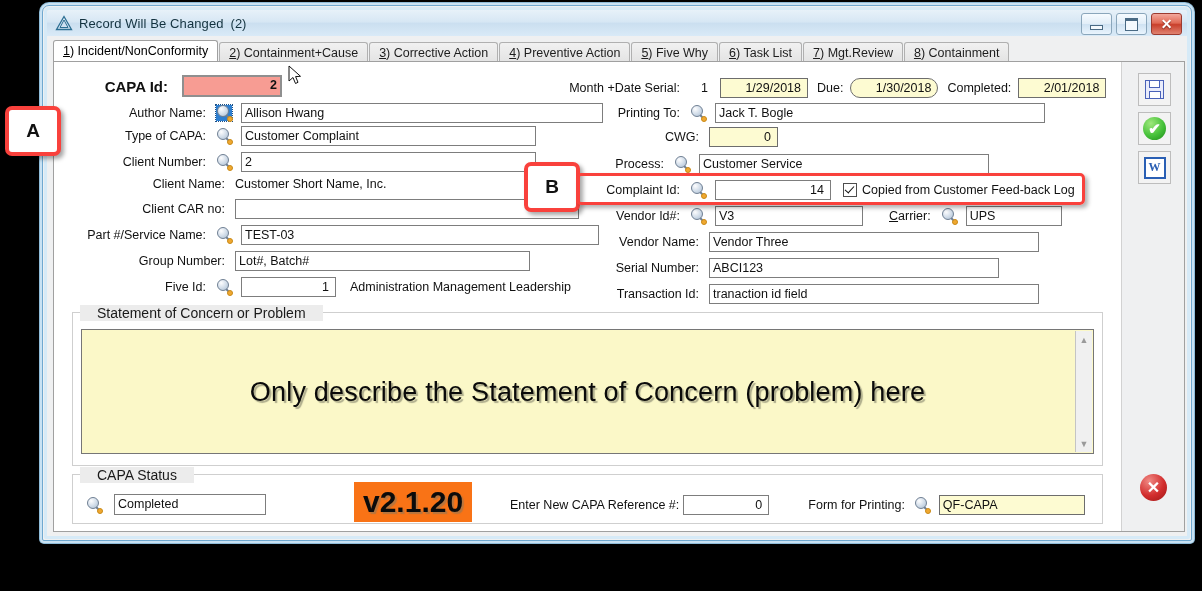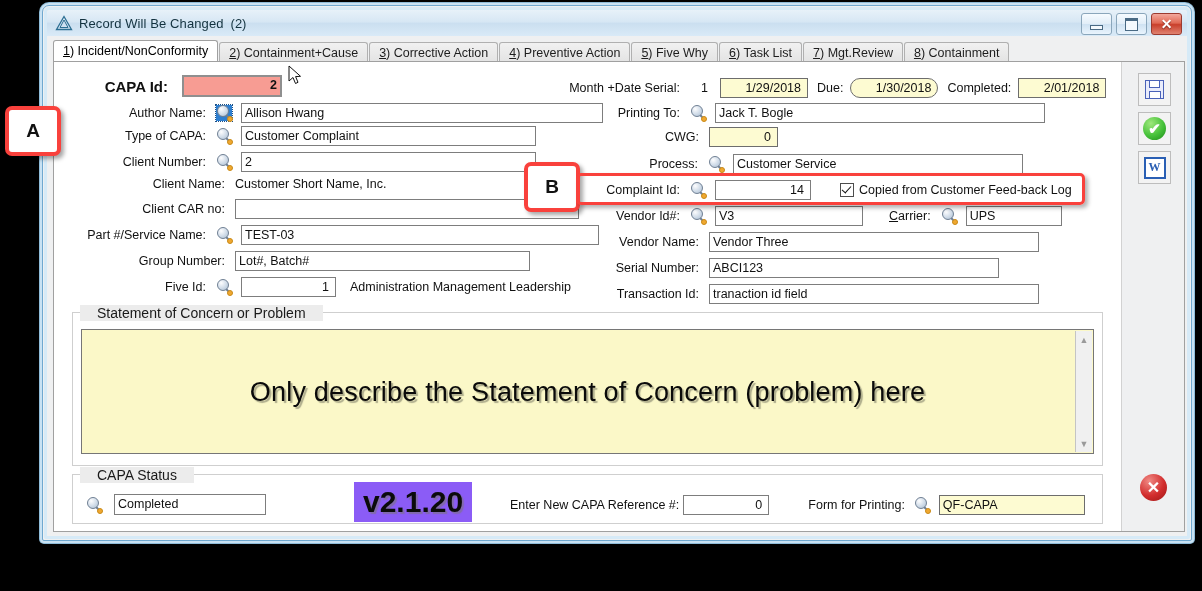--- a/index.html
+++ b/index.html
@@ -110,21 +110,21 @@
     text-shadow:2px 2px 1px rgba(110,110,90,.55);
   }
   .vscroll{
     position:absolute;right:1px;top:1px;bottom:1px;width:16px;background:#f0f0f0;border-left:1px solid #c4c4c4;
   }
   .vscroll .ar{position:absolute;left:0;right:0;height:15px;display:flex;align-items:center;justify-content:center;color:#9a9a9a;font-size:9px;}
   .vscroll .up{top:1px;}
   .vscroll .dn{bottom:1px;}
 
   .verbadge{
-    position:absolute;background:#8b5cf6;font-size:30px;font-weight:bold;color:#0b0b0b;
+    position:absolute;background:#f97316;font-size:30px;font-weight:bold;color:#0b0b0b;
     padding:0 9px;line-height:40px;text-shadow:2px 2px 1px rgba(120,120,100,.5);
   }
   .chk{display:inline-flex;align-items:center;font-size:12.5px;color:#111;white-space:nowrap;}
   .chkbox{
     width:12px;height:12px;border:1px solid #4d4d4d;background:#fff;margin-right:5px;flex:none;
     position:relative;
   }
   .chkbox:after{
     content:"";position:absolute;left:3px;top:0px;width:4px;height:8px;border:solid #111;
     border-width:0 1.6px 1.6px 0;transform:rotate(42deg);
@@ -287,37 +287,37 @@
             <b></b>
           </span>
         <span class="inp" style="width:330px;margin-left:9px;">Jack T. Bogle</span>
       </div>
 
       <div class="row" style="left:490px;top:65px;">
         <span class="lab" style="width:155px;">CWG:</span>
         <span class="inp yel num" style="width:69px;margin-left:10px;">0</span>
       </div>
 
-      <div class="row" style="left:508px;top:92px;align-items:center;">
+      <div class="row" style="left:474px;top:92px;align-items:center;">
         <span class="lab" style="width:136px;">Process:</span>
         <span class="mag" style="margin-left:10px;">
             <i></i>
             <b></b>
           </span>
         <span class="inp" style="width:290px;margin-left:9px;">Customer Service</span>
       </div>
 
       <div class="row" style="left:490px;top:118px;">
         <span class="lab" style="width:136px;">Complaint Id:</span>
         <span class="mag" style="margin-left:10px;">
             <i></i>
             <b></b>
           </span>
-        <span class="inp num" style="width:96px;margin-left:9px;">14</span>
-        <span class="chk" style="margin-left:29px;">
+        <span class="inp num" style="width:116px;margin-left:9px;">14</span>
+        <span class="chk" style="margin-left:12px;">
           <span class="chkbox"></span>
           <span>Copied from Customer Feed-back Log</span>
         </span>
       </div>
 
       <div class="row" style="left:490px;top:144px;">
         <span class="lab" style="width:136px;">Vendor Id#:</span>
         <span class="mag" style="margin-left:10px;">
             <i></i>
             <b></b>

